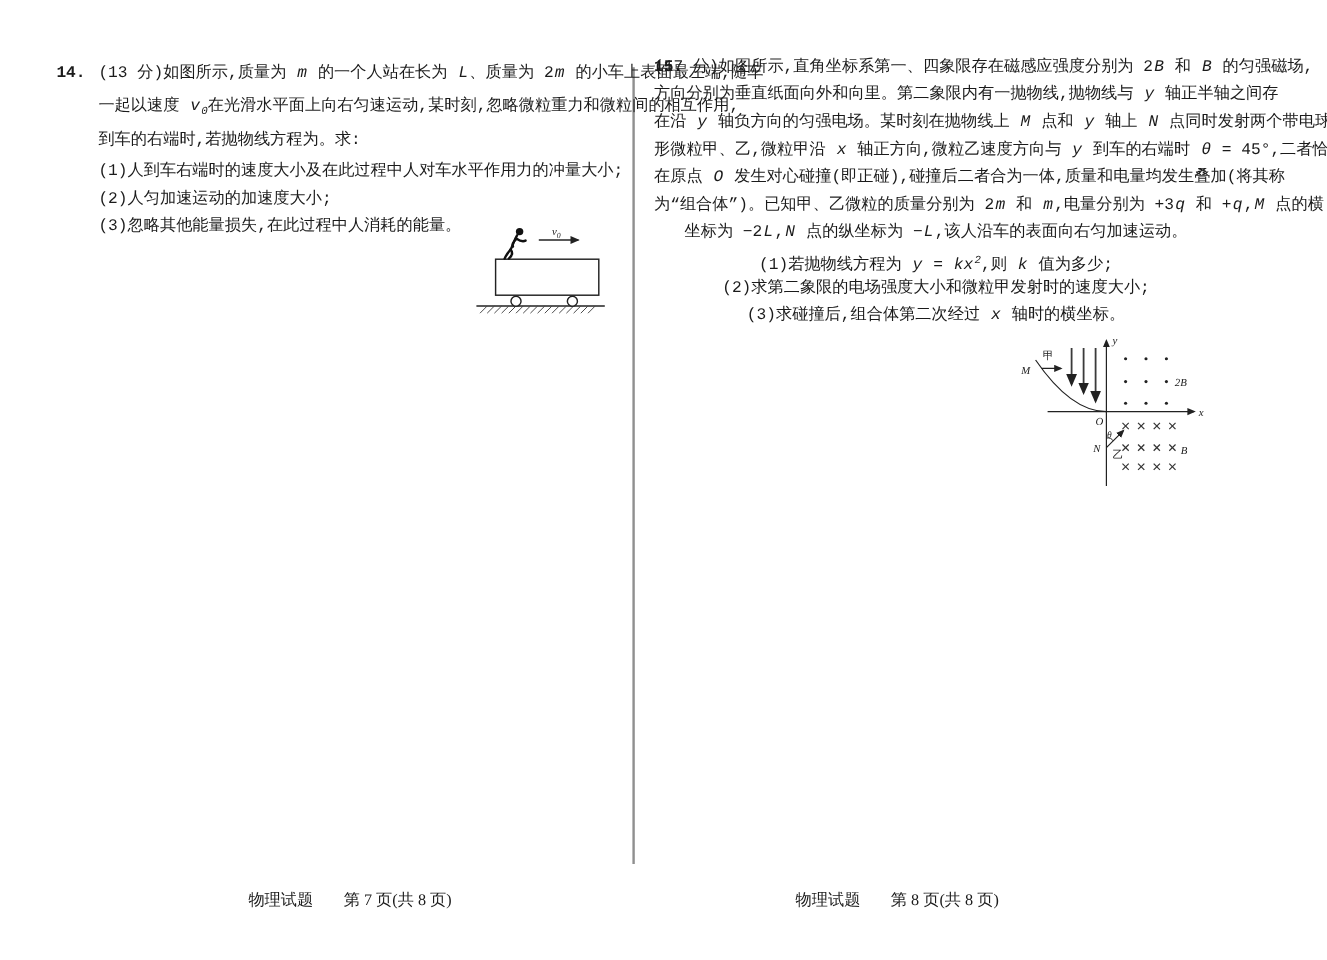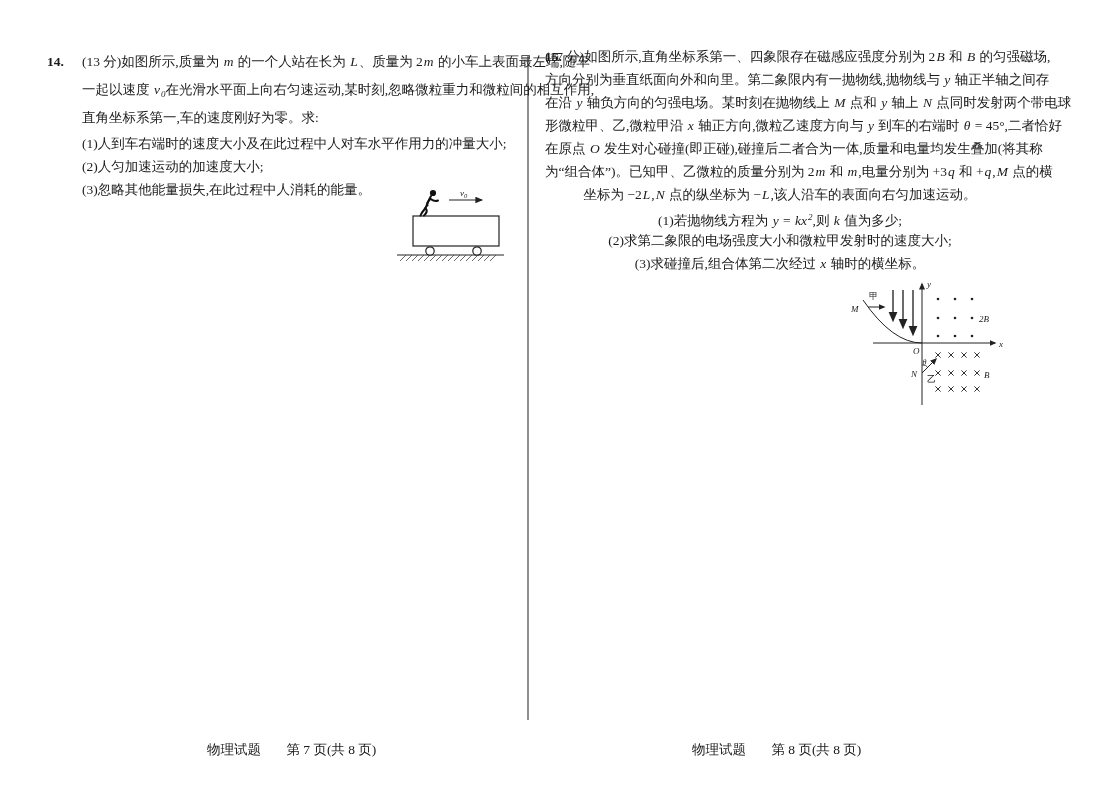--- a/index.html
+++ b/index.html
@@ -2,46 +2,46 @@
 <html><head>
 <meta charset="utf-8">
 <style>
   html,body{margin:0;padding:0;}
   body{
     width:1106px;height:800px;position:relative;background:#ffffff;
     font-family:"Liberation Serif","DejaVu Serif",serif;
     color:#1b1b1b;font-size:13.5px;overflow:hidden;
   }
   .divider{position:absolute;left:527px;top:56px;width:2px;height:664px;background:#8f8f8f;}
-  .question{position:absolute;}
+  .question{position:absolute;font-family:Liberation Mono, monospace;}
   .qnum{position:absolute;left:0;top:0;height:28px;line-height:28px;font-weight:bold;}
   .qlines{display:block;}
   .tline{white-space:nowrap;height:23px;line-height:23px;}
   #q14 .qlines .tline:nth-child(-n+3){height:28px;line-height:28px;}
   .seg-m{font-style:italic;padding:0 1px;}
   .seg-sub{font-style:italic;font-size:9px;vertical-align:-3px;}
   .seg-sup{font-style:italic;font-size:9px;vertical-align:5px;}
   .figure{position:absolute;}
   .footer{position:absolute;top:738px;height:23px;line-height:23px;white-space:nowrap;}
   .footer .ftitle{margin-right:22px;}
   #footer-left{left:207px;}
-  #footer-right{left:692px;}
+  #footer-right{left:663px;}
   svg text{font-family:"Liberation Serif","DejaVu Serif",serif;}
 </style>
 </head>
 <body>
 
 <div class="divider"></div>
 
 <div class="question" id="q14" style="left:47px;top:48px;width:470px;">
   <span class="qnum">14.</span>
   <div class="qlines" style="margin-left:35px;">
       <div class="tline"><span class="seg-t">(13 分)如图所示,质量为 </span><span class="seg-m">m</span><span class="seg-t"> 的一个人站在长为 </span><span class="seg-m">L</span><span class="seg-t">、质量为 2</span><span class="seg-m">m</span><span class="seg-t"> 的小车上表面最左端,随车</span></div>
       <div class="tline"><span class="seg-t">一起以速度 </span><span class="seg-m">v</span><span class="seg-sub">0</span><span class="seg-t">在光滑水平面上向右匀速运动,某时刻,忽略微粒重力和微粒间的相互作用,</span></div>
-      <div class="tline"><span class="seg-t">直角坐标系第一,车的速度刚好为零。求:</span></div>
+      <div class="tline"><span class="seg-t">到车的右端时,若抛物线方程为。求:</span></div>
       <div class="tline"><span class="seg-t">(1)人到车右端时的速度大小及在此过程中人对车水平作用力的冲量大小;</span></div>
       <div class="tline"><span class="seg-t">(2)人匀加速运动的加速度大小;</span></div>
       <div class="tline"><span class="seg-t">(3)忽略其他能量损失,在此过程中人消耗的能量。</span></div>
     </div>
 </div>
 
 <div class="figure" style="left:394px;top:184px;">
   <svg width="114" height="80" viewBox="0 0 114 80">
     <defs>
       <marker id="ah" markerWidth="8" markerHeight="8" refX="6" refY="3" orient="auto">

